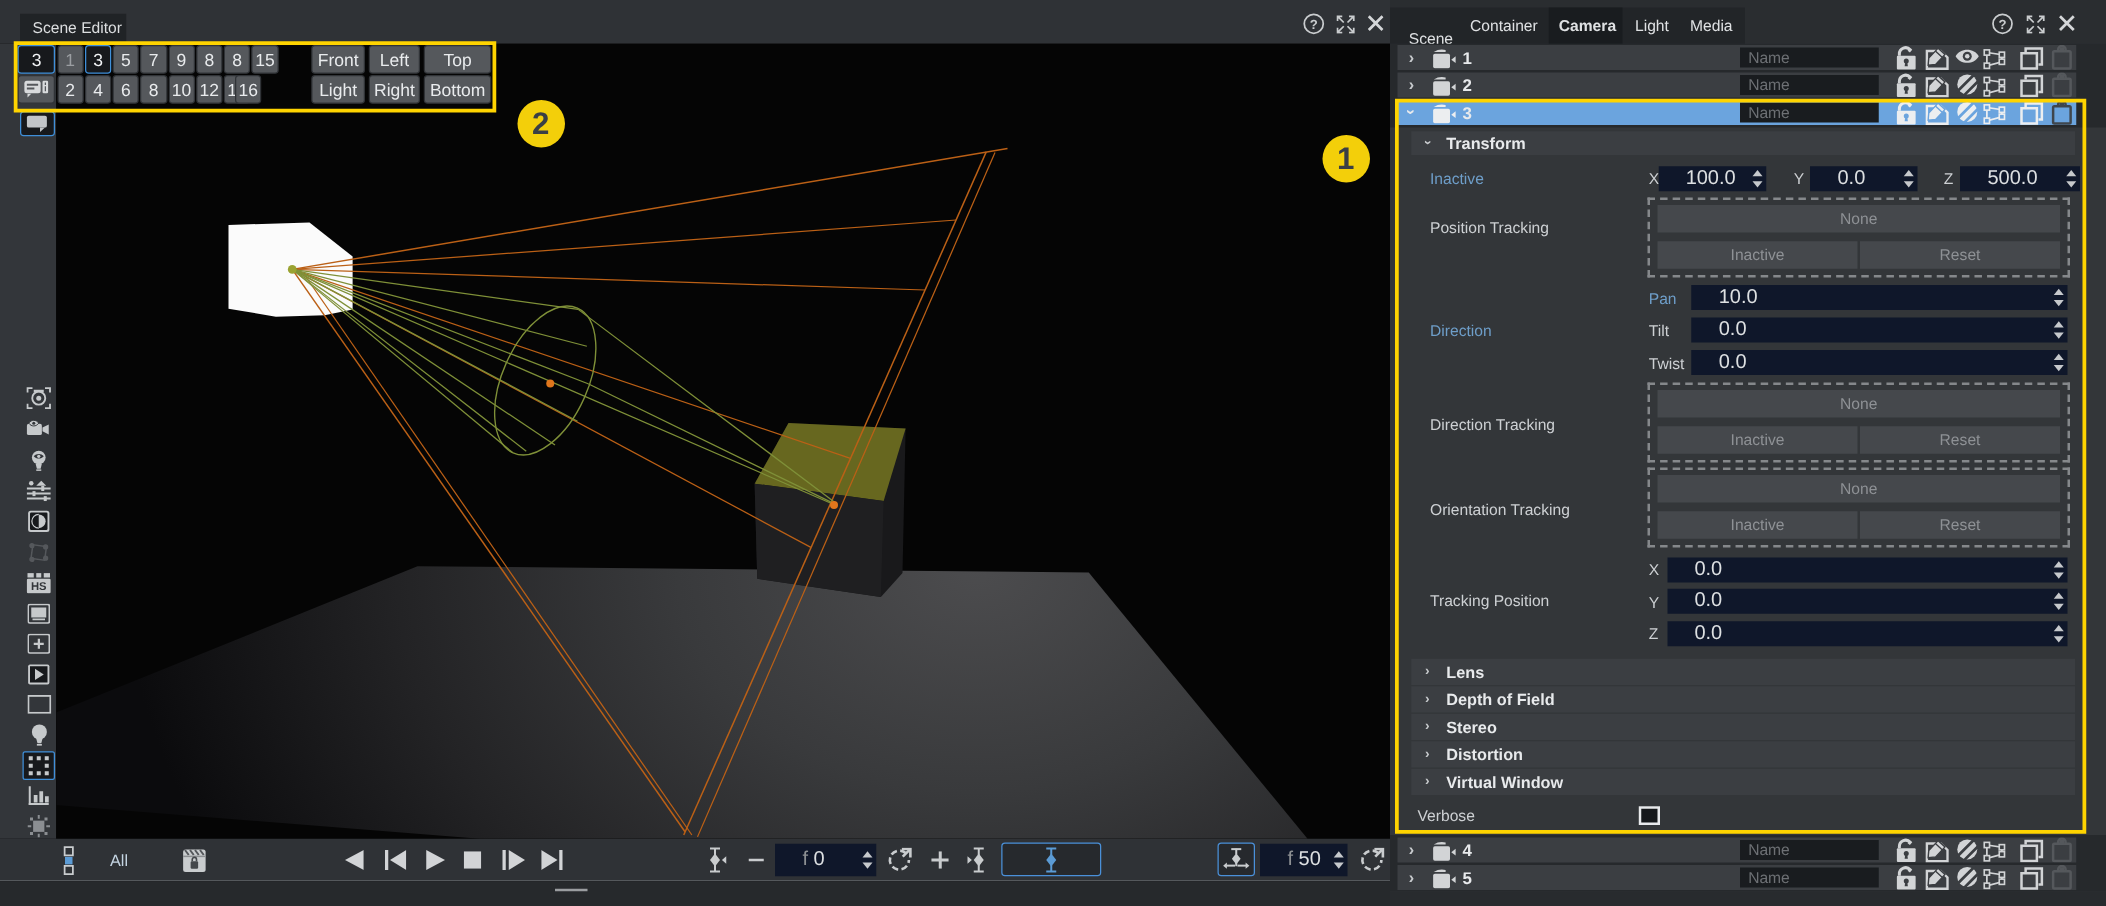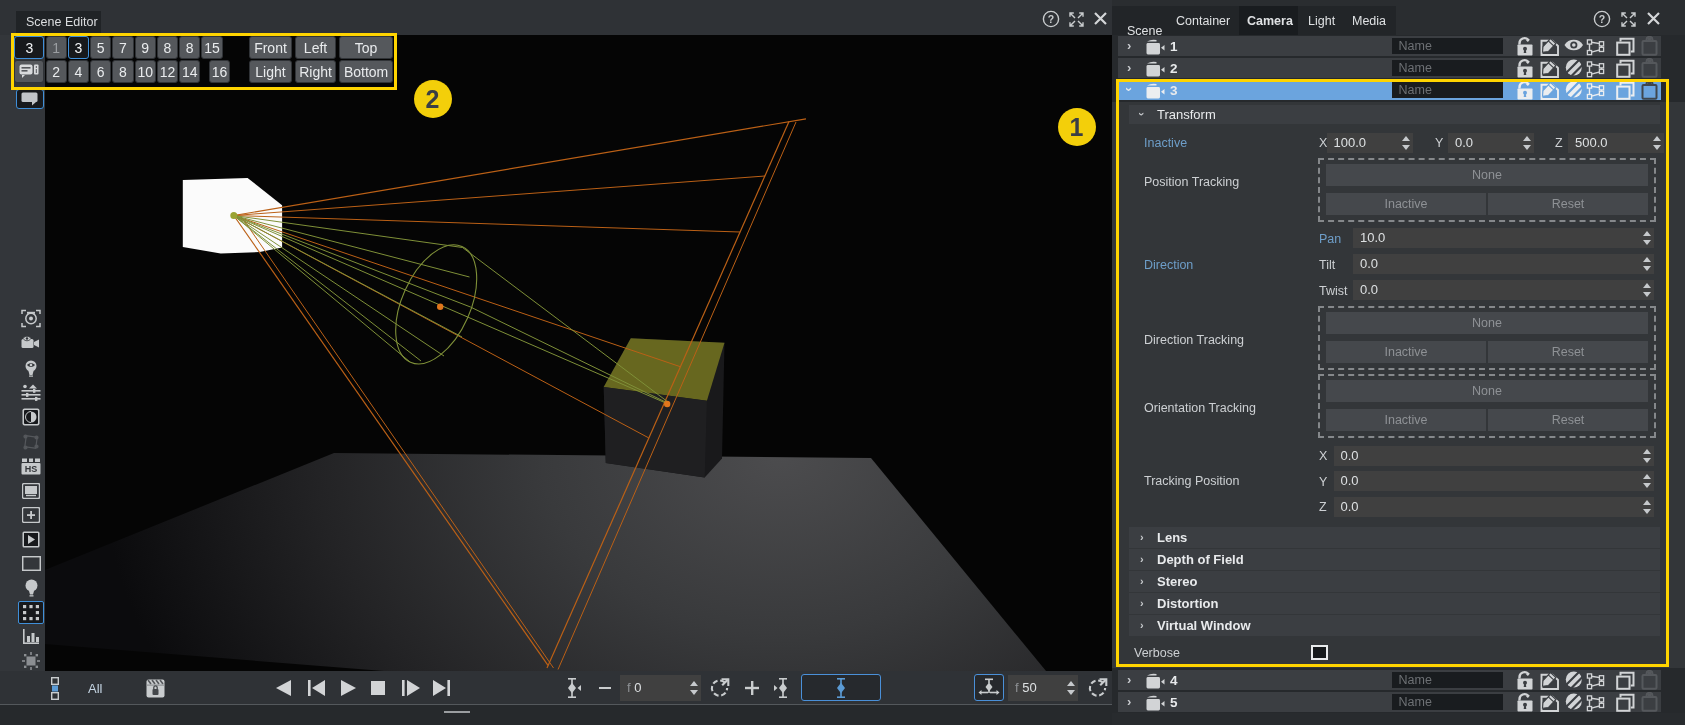--- a/index.html
+++ b/index.html
@@ -8,21 +8,21 @@
 .badge{position:absolute;width:38px;height:38px;border-radius:50%;background:#f3cf0a;color:#3a3f45;
  font-weight:bold;font-size:25px;text-align:center;line-height:38px;z-index:41}
 
 .cb{position:absolute;height:23px;background:#55585c;color:#e9ebed;border-radius:3px;
  font-size:14px;text-align:center;line-height:22px;z-index:30;border:1px solid #303337}
 .cb.sel{background:#17191c;border:1px solid #3f8fd9;color:#f2f4f6}
 .cb.dim{color:#9b9ea2}
 
 .lbl{position:absolute;font-size:12.5px;color:#cdd0d3;white-space:nowrap}
 .blbl{position:absolute;font-size:12.5px;color:#6e9ec9;white-space:nowrap}
-.num{position:absolute;background:#404040;color:#dde0e2;font-size:13px;line-height:20px;padding-left:7px}
+.num{position:absolute;background:#0f172a;color:#dde0e2;font-size:16px;line-height:20px;padding-left:22px}
 .spin{position:absolute;right:2px;top:50%;width:10px;height:16px;margin-top:-8px}
 .spin:before,.spin:after{content:"";position:absolute;left:1px;border-left:4px solid transparent;border-right:4px solid transparent}
 .spin:before{top:1px;border-bottom:5px solid #c6c9cc}
 .spin:after{bottom:1px;border-top:5px solid #c6c9cc}
 .track{position:absolute;border:2px dashed #85888b}
 .tbn{position:absolute;background:#45484c;color:#8e9195;font-size:12.5px;text-align:center}
 .sect{position:absolute;background:#3b3e42;color:#e8eaec}
 .chv{position:absolute;color:#c8cbce;font-size:11px;font-weight:bold}
 .row{position:absolute;background:#3b3e42;z-index:5}
 .row.blue{background:#6ba4de}
@@ -108,21 +108,21 @@
       <rect x="16.8" y="2" width="1" height="2" fill="#55585c"></rect>
       <rect x="16.8" y="5" width="1" height="4" fill="#55585c"></rect>
     </svg></div>
 <div class="cb" style="left:45.6px;top:60.3px;width:21.2px">2</div>
 <div class="cb" style="left:67.85px;top:60.3px;width:21.2px">4</div>
 <div class="cb" style="left:90.1px;top:60.3px;width:21.2px">6</div>
 <div class="cb" style="left:112.35px;top:60.3px;width:21.2px">8</div>
 <div class="cb" style="left:134.6px;top:60.3px;width:21.2px">10</div>
 <div class="cb" style="left:156.85px;top:60.3px;width:21.2px">12</div>
 <div class="cb" style="left:179.1px;top:60.3px;width:21.2px">14</div>
-<div class="cb" style="left:209px;top:60.3px;width:21.2px">16</div>
+<div class="cb" style="left:188px;top:60.3px;width:21.2px">16</div>
 <div class="cb" style="left:249px;top:36.3px;width:43px">Front</div>
 <div class="cb" style="left:249px;top:60.3px;width:43px">Light</div>
 <div class="cb" style="left:295.3px;top:36.3px;width:40.5px">Left</div>
 <div class="cb" style="left:295.3px;top:60.3px;width:40.5px">Right</div>
 <div class="cb" style="left:339px;top:36.3px;width:54.2px">Top</div>
 <div class="cb" style="left:339px;top:60.3px;width:54.2px">Bottom</div>
 <div class="ybox" style="left:11px;top:32.5px;width:385.5px;height:57px"></div>
 <div class="ab" style="left:16px;top:88.5px;width:28px;height:20px;background:#17191c;border:1px solid #3f8fd9;border-radius:3px;z-index:30"><svg width="18" height="14" viewBox="0 0 18 14" style="margin:2px 0 0 4px">
       <rect x="0.5" y="0.5" width="16" height="9.5" rx="1.5" fill="#c2c5c8"></rect>
       <path d="M11,10 L11,13.5 L15,10 Z" fill="#c2c5c8"></path>
@@ -593,21 +593,21 @@
       <g fill="none" stroke="#55585c" stroke-width="2">
         <rect x="128.5" y="5" width="14" height="13.8" rx="1"></rect>
         <path d="M132.5,5 L132.5,3.8 A3,3 0 0 1 138.5,3.8 L138.5,5"></path>
       </g>
       <rect x="133.6" y="1.8" width="3.8" height="3" fill="#55585c"></rect>
     </svg>
   </div>
 <div class="ab" style="left:1112px;top:713px;width:573px;height:12px;background:#282b2e"></div>
 <div class="sect" style="left:1129px;top:104.5px;width:531px;height:19px">
     <div class="chv" style="left:11px;top:3px;transform:rotate(90deg)">›</div>
-    <div class="ab" style="left:28px;top:2px;font-size:13px;font-weight:normal">Transform</div>
+    <div class="ab" style="left:28px;top:2px;font-size:13px;font-weight:bold">Transform</div>
   </div>
 <div class="blbl" style="left:1144px;top:136px">Inactive</div>
 <div class="lbl" style="left:1144px;top:175px">Position Tracking</div>
 <div class="blbl" style="left:1144px;top:258px">Direction</div>
 <div class="lbl" style="left:1144px;top:333px">Direction Tracking</div>
 <div class="lbl" style="left:1144px;top:401px">Orientation Tracking</div>
 <div class="lbl" style="left:1144px;top:474px">Tracking Position</div>
 <div class="lbl" style="left:1134px;top:646px">Verbose</div>
 <div class="lbl" style="left:1319px;top:136px">X</div>
 <div class="num" style="left:1326.5px;top:132.5px;width:86px;height:20px">100.0<span class="spin"></span></div>

